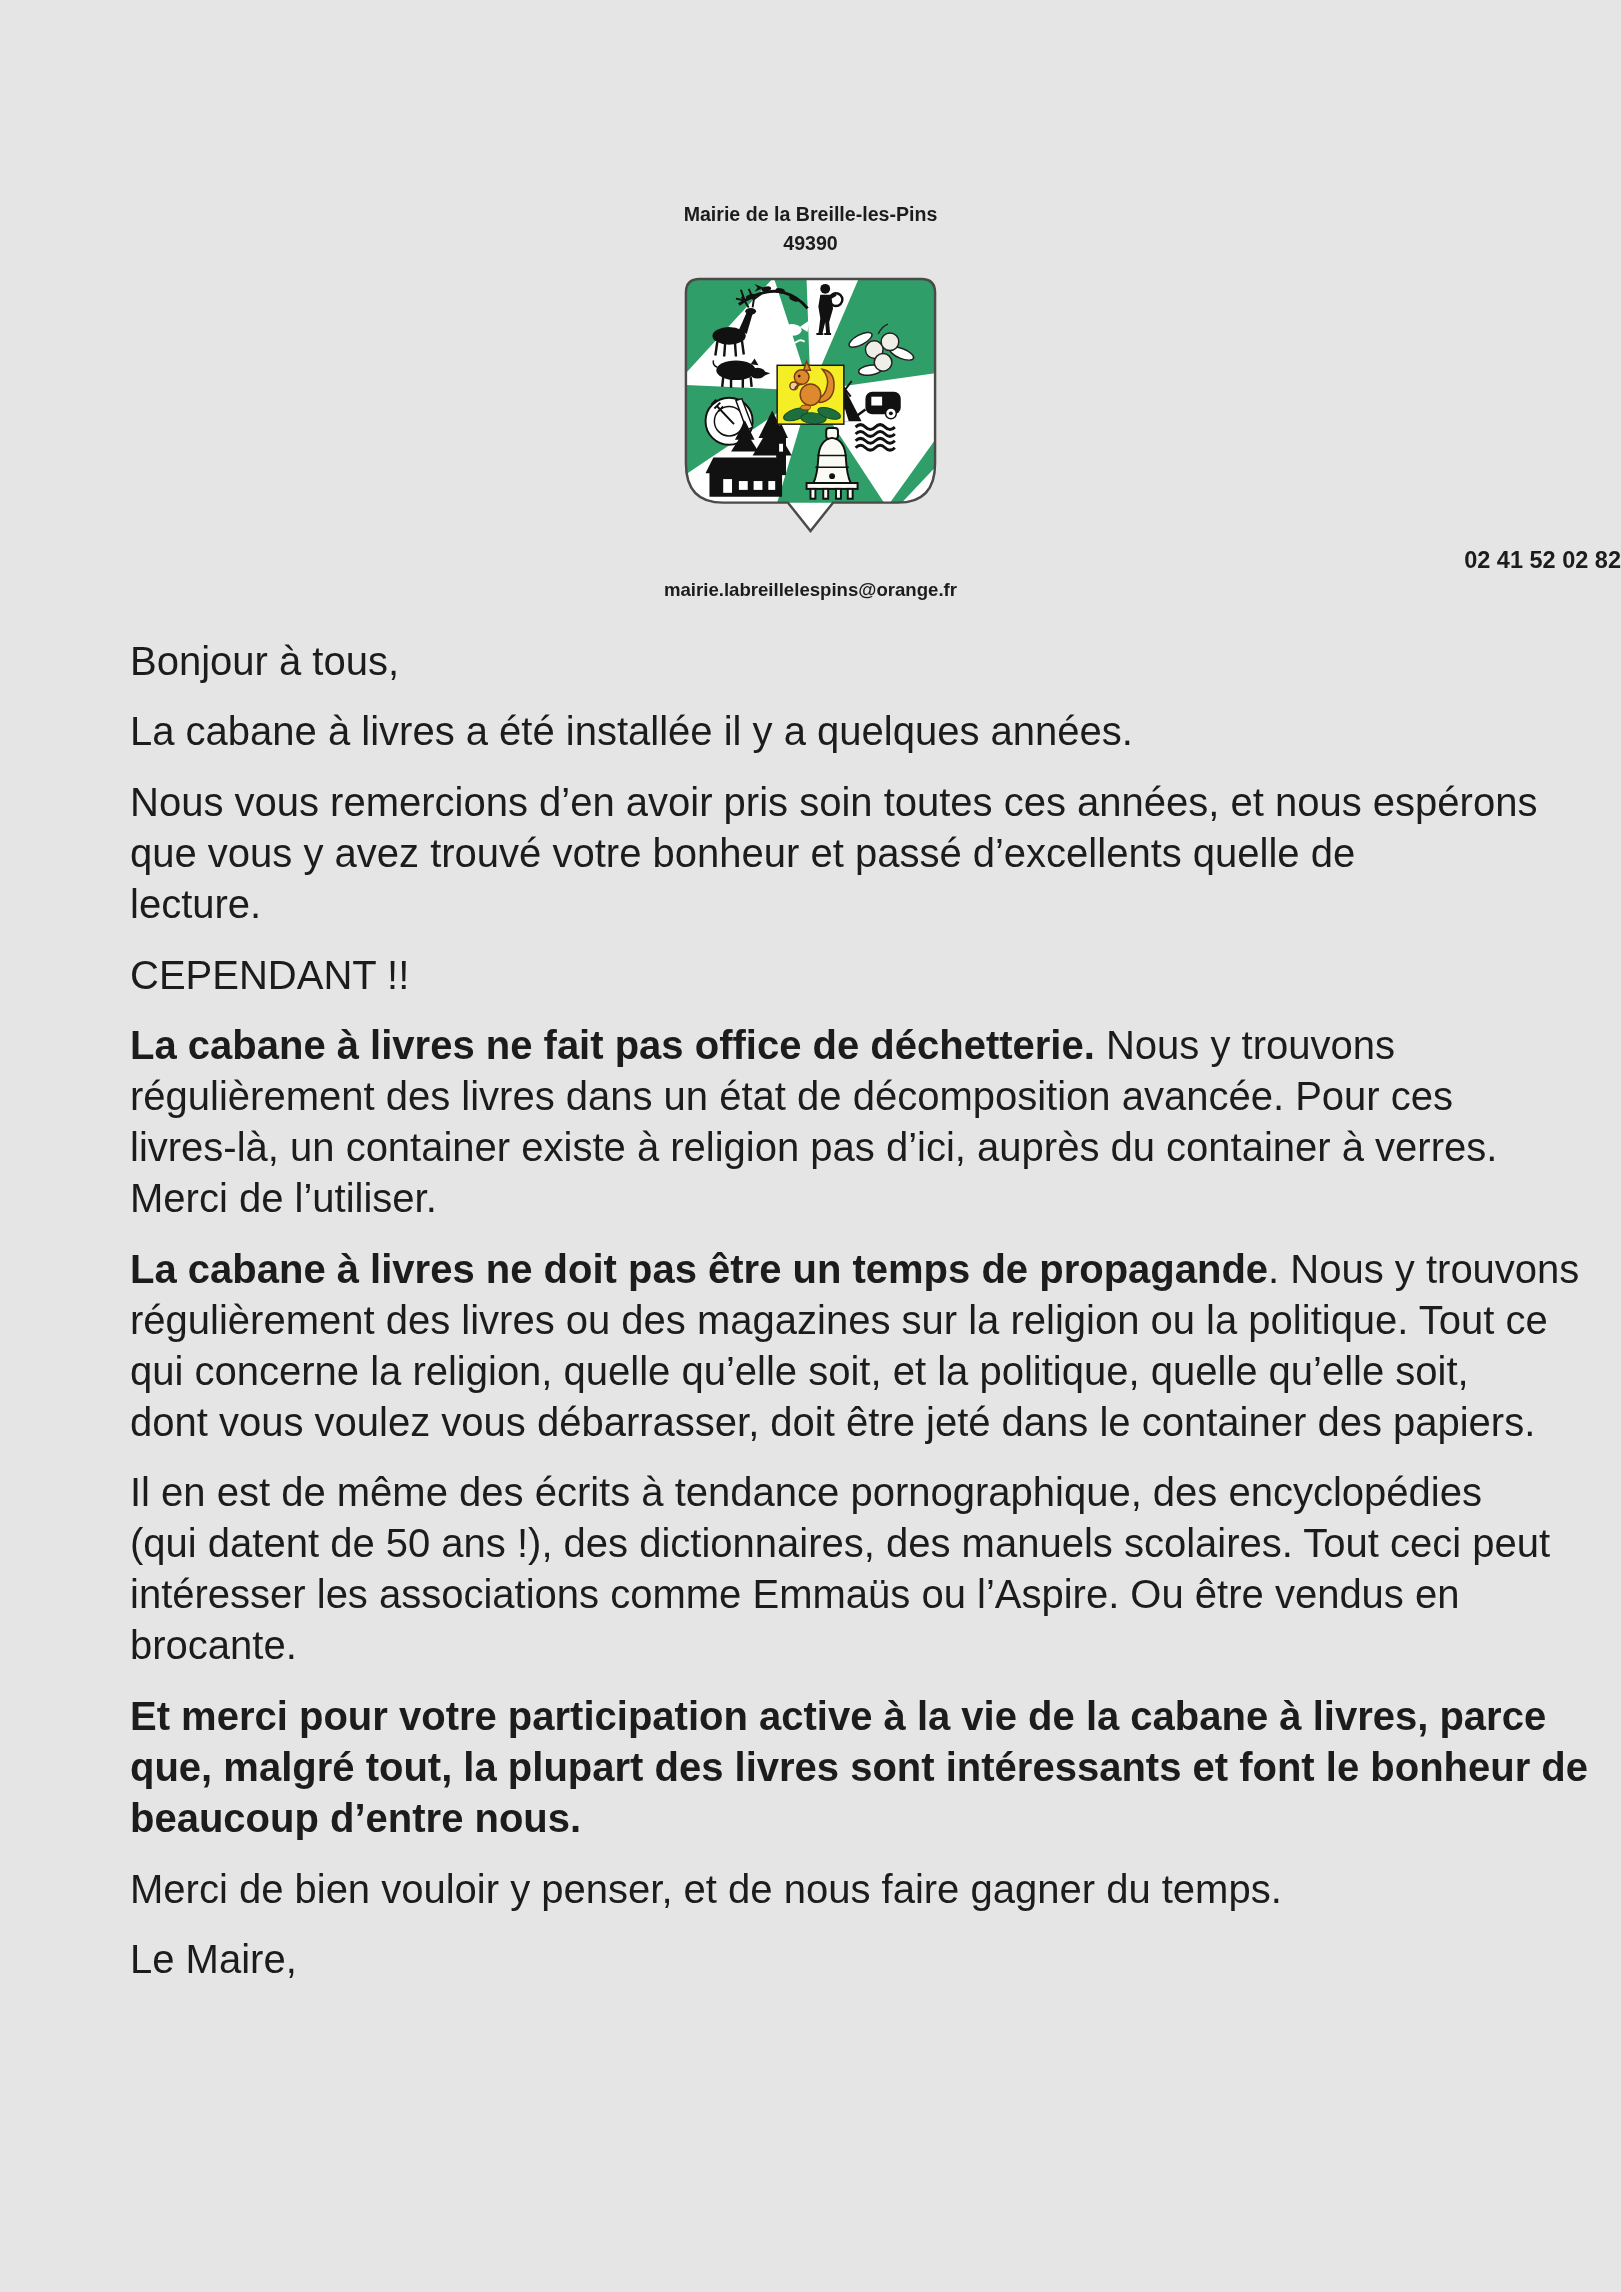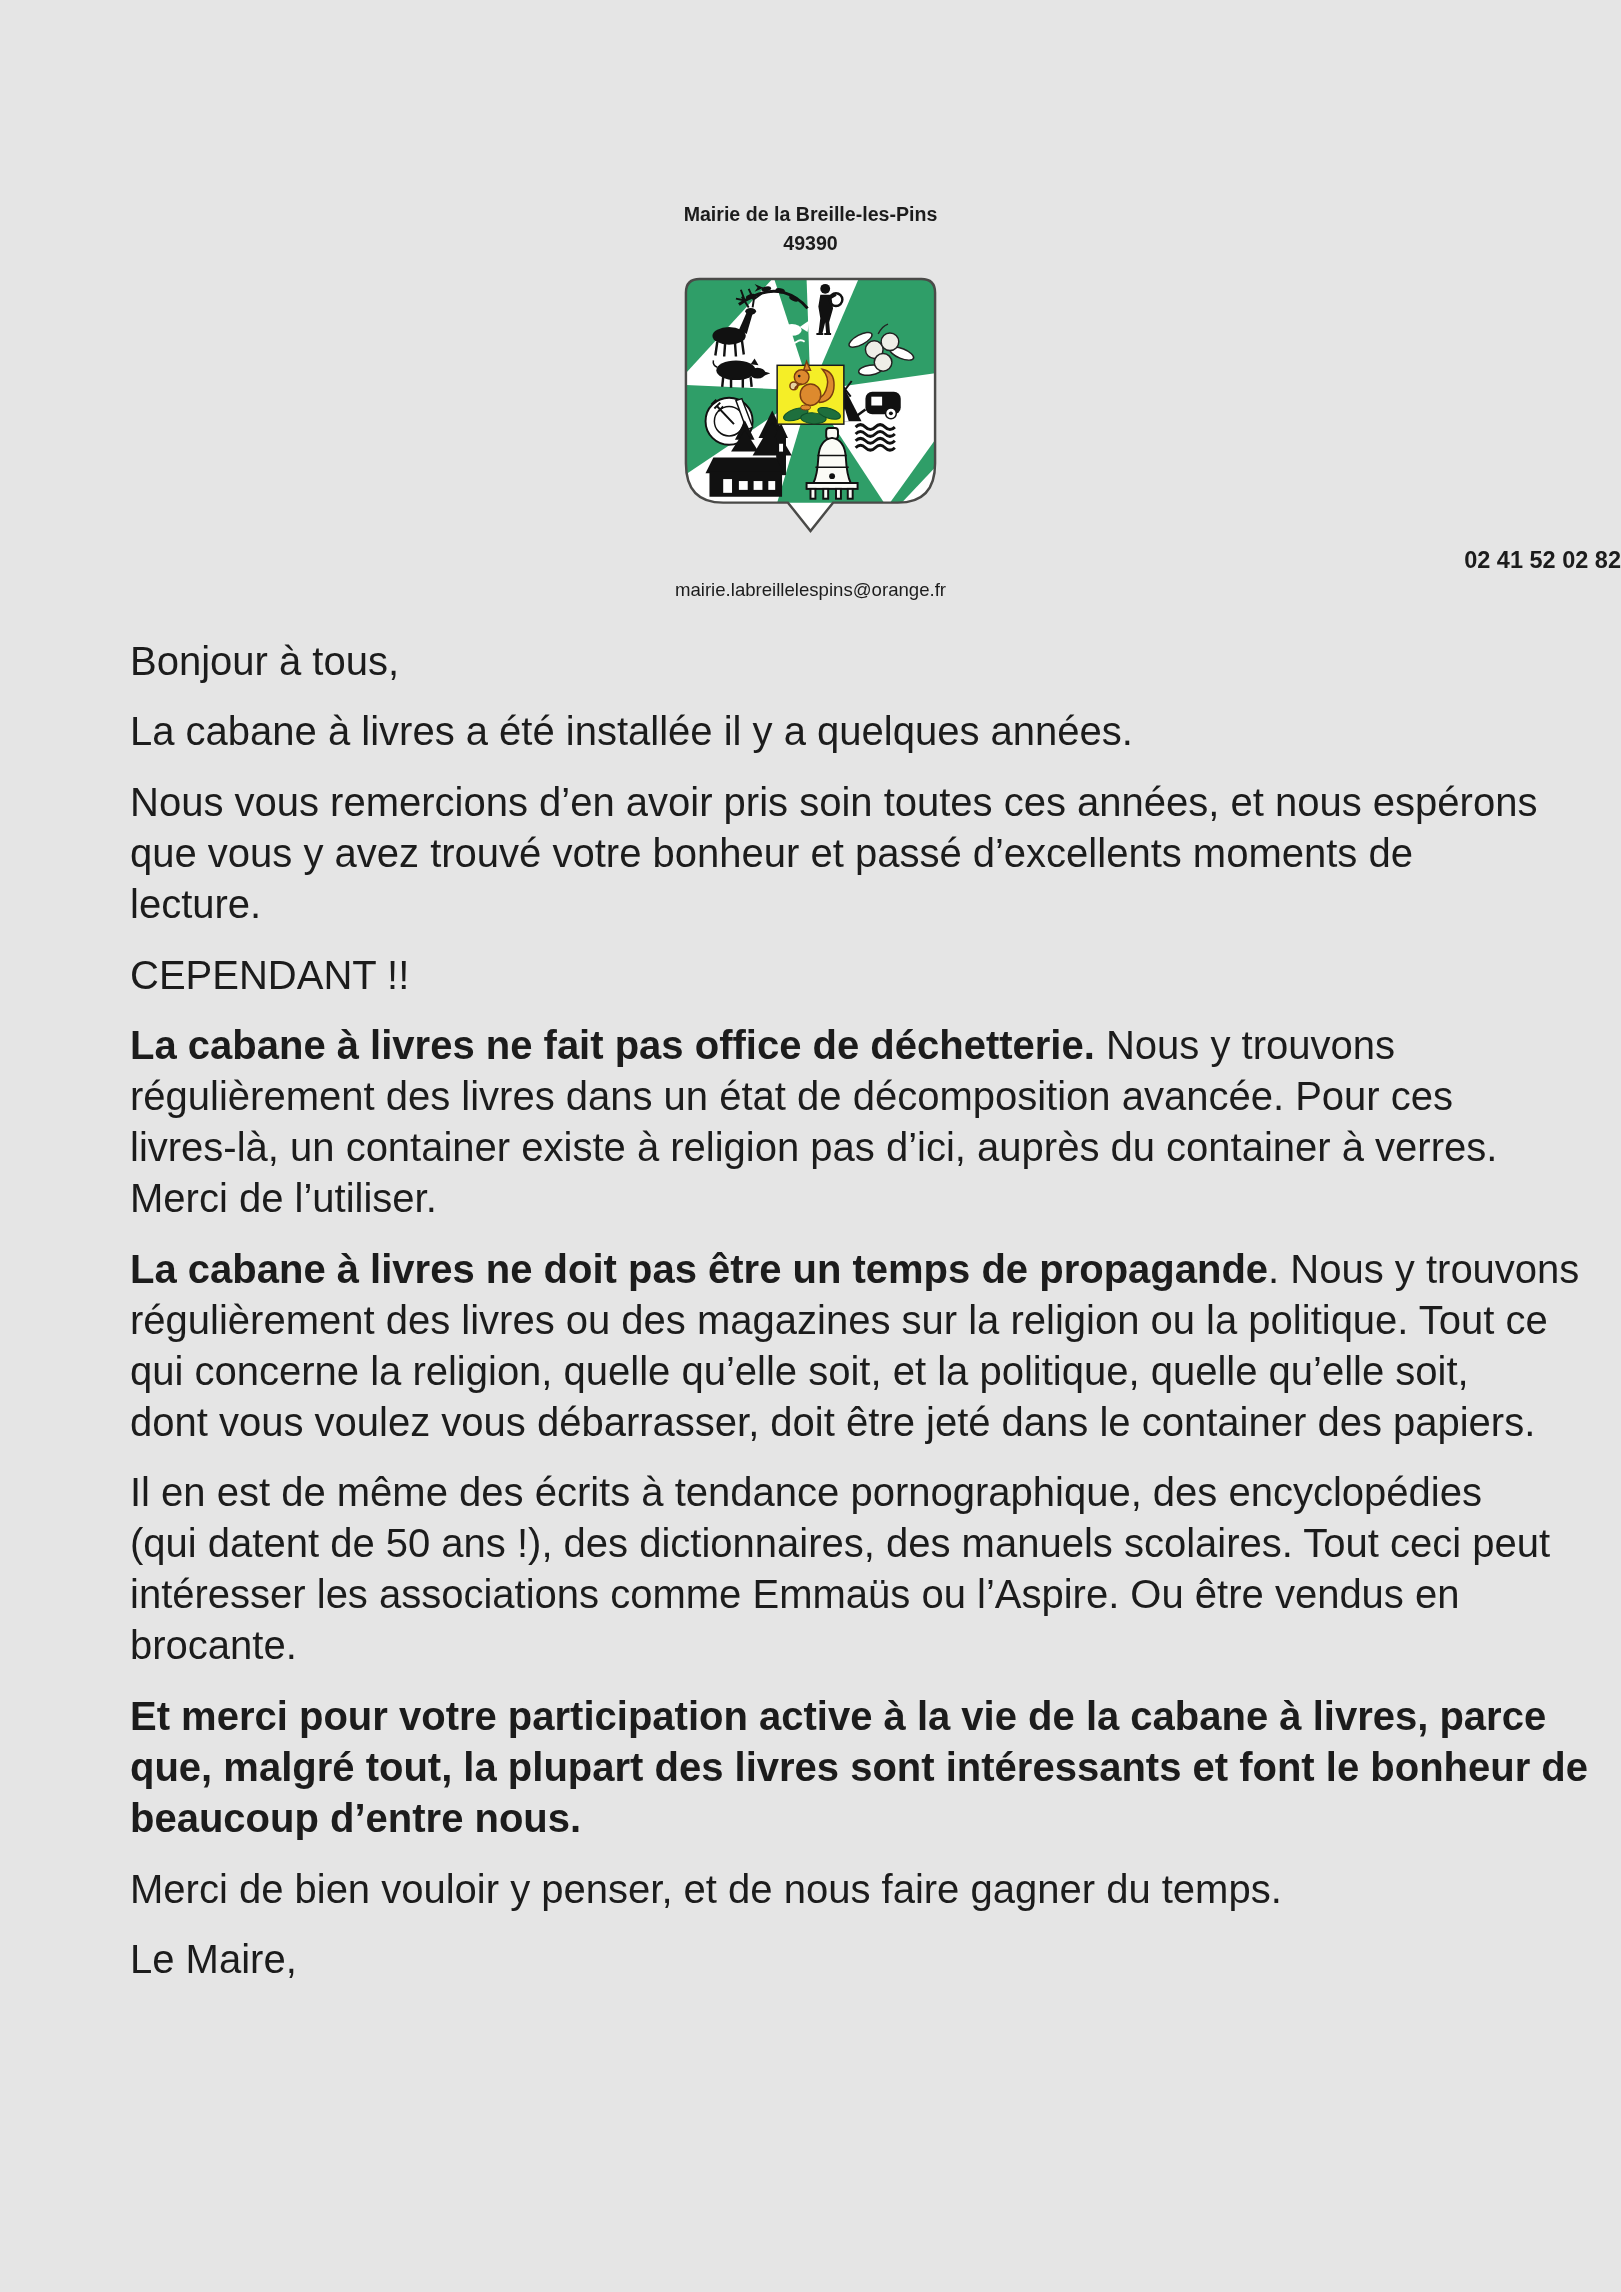--- a/index.html
+++ b/index.html
@@ -9,21 +9,21 @@
     margin:0 auto;
     background:#e5e5e5;
     font-family:"Liberation Sans", sans-serif;
     color:#1c1c1c;
     overflow:hidden;
   }
   .header{ text-align:center; padding-top:200px; }
   .org{ font-size:19.6px; line-height:29px; font-weight:700; }
   .crest{ display:block; margin:16.7px auto 0 auto; }
   .phone{ font-size:23.5px; line-height:31px; font-weight:700; margin-top:7.8px;text-align:right; }
-  .email{ font-size:18.6px; line-height:27.4px; font-weight:400; }
+  .email{ font-size:18.6px; line-height:27.4px; font-weight:700; }
   .body{
     margin:32px 130px 0 130px;
     width:1360px;
     font-size:40px;
     line-height:51px;
   }
   .para{ margin:0 0 19.6px 0; }
   .line{ white-space:nowrap; }
   .b{ font-weight:700; }
 </style>
@@ -183,21 +183,21 @@
 
   <div class="body" id="letter-body">
       <div class="para">
         <div class="line"><span>Bonjour à tous,</span></div>
       </div>
       <div class="para">
         <div class="line"><span>La cabane à livres a été installée il y a quelques années.</span></div>
       </div>
       <div class="para">
         <div class="line"><span>Nous vous remercions d’en avoir pris soin toutes ces années, et nous espérons</span></div>
-        <div class="line"><span>que vous y avez trouvé votre bonheur et passé d’excellents moments de</span></div>
+        <div class="line"><span>que vous y avez trouvé votre bonheur et passé d’excellents quelle de</span></div>
         <div class="line"><span>lecture.</span></div>
       </div>
       <div class="para">
         <div class="line"><span>CEPENDANT !!</span></div>
       </div>
       <div class="para">
         <div class="line"><span class="b">La cabane à livres ne fait pas office de déchetterie.</span><span> Nous y trouvons</span></div>
         <div class="line"><span>régulièrement des livres dans un état de décomposition avancée. Pour ces</span></div>
         <div class="line"><span>livres-là, un container existe à religion pas d’ici, auprès du container à verres.</span></div>
         <div class="line"><span>Merci de l’utiliser.</span></div>

